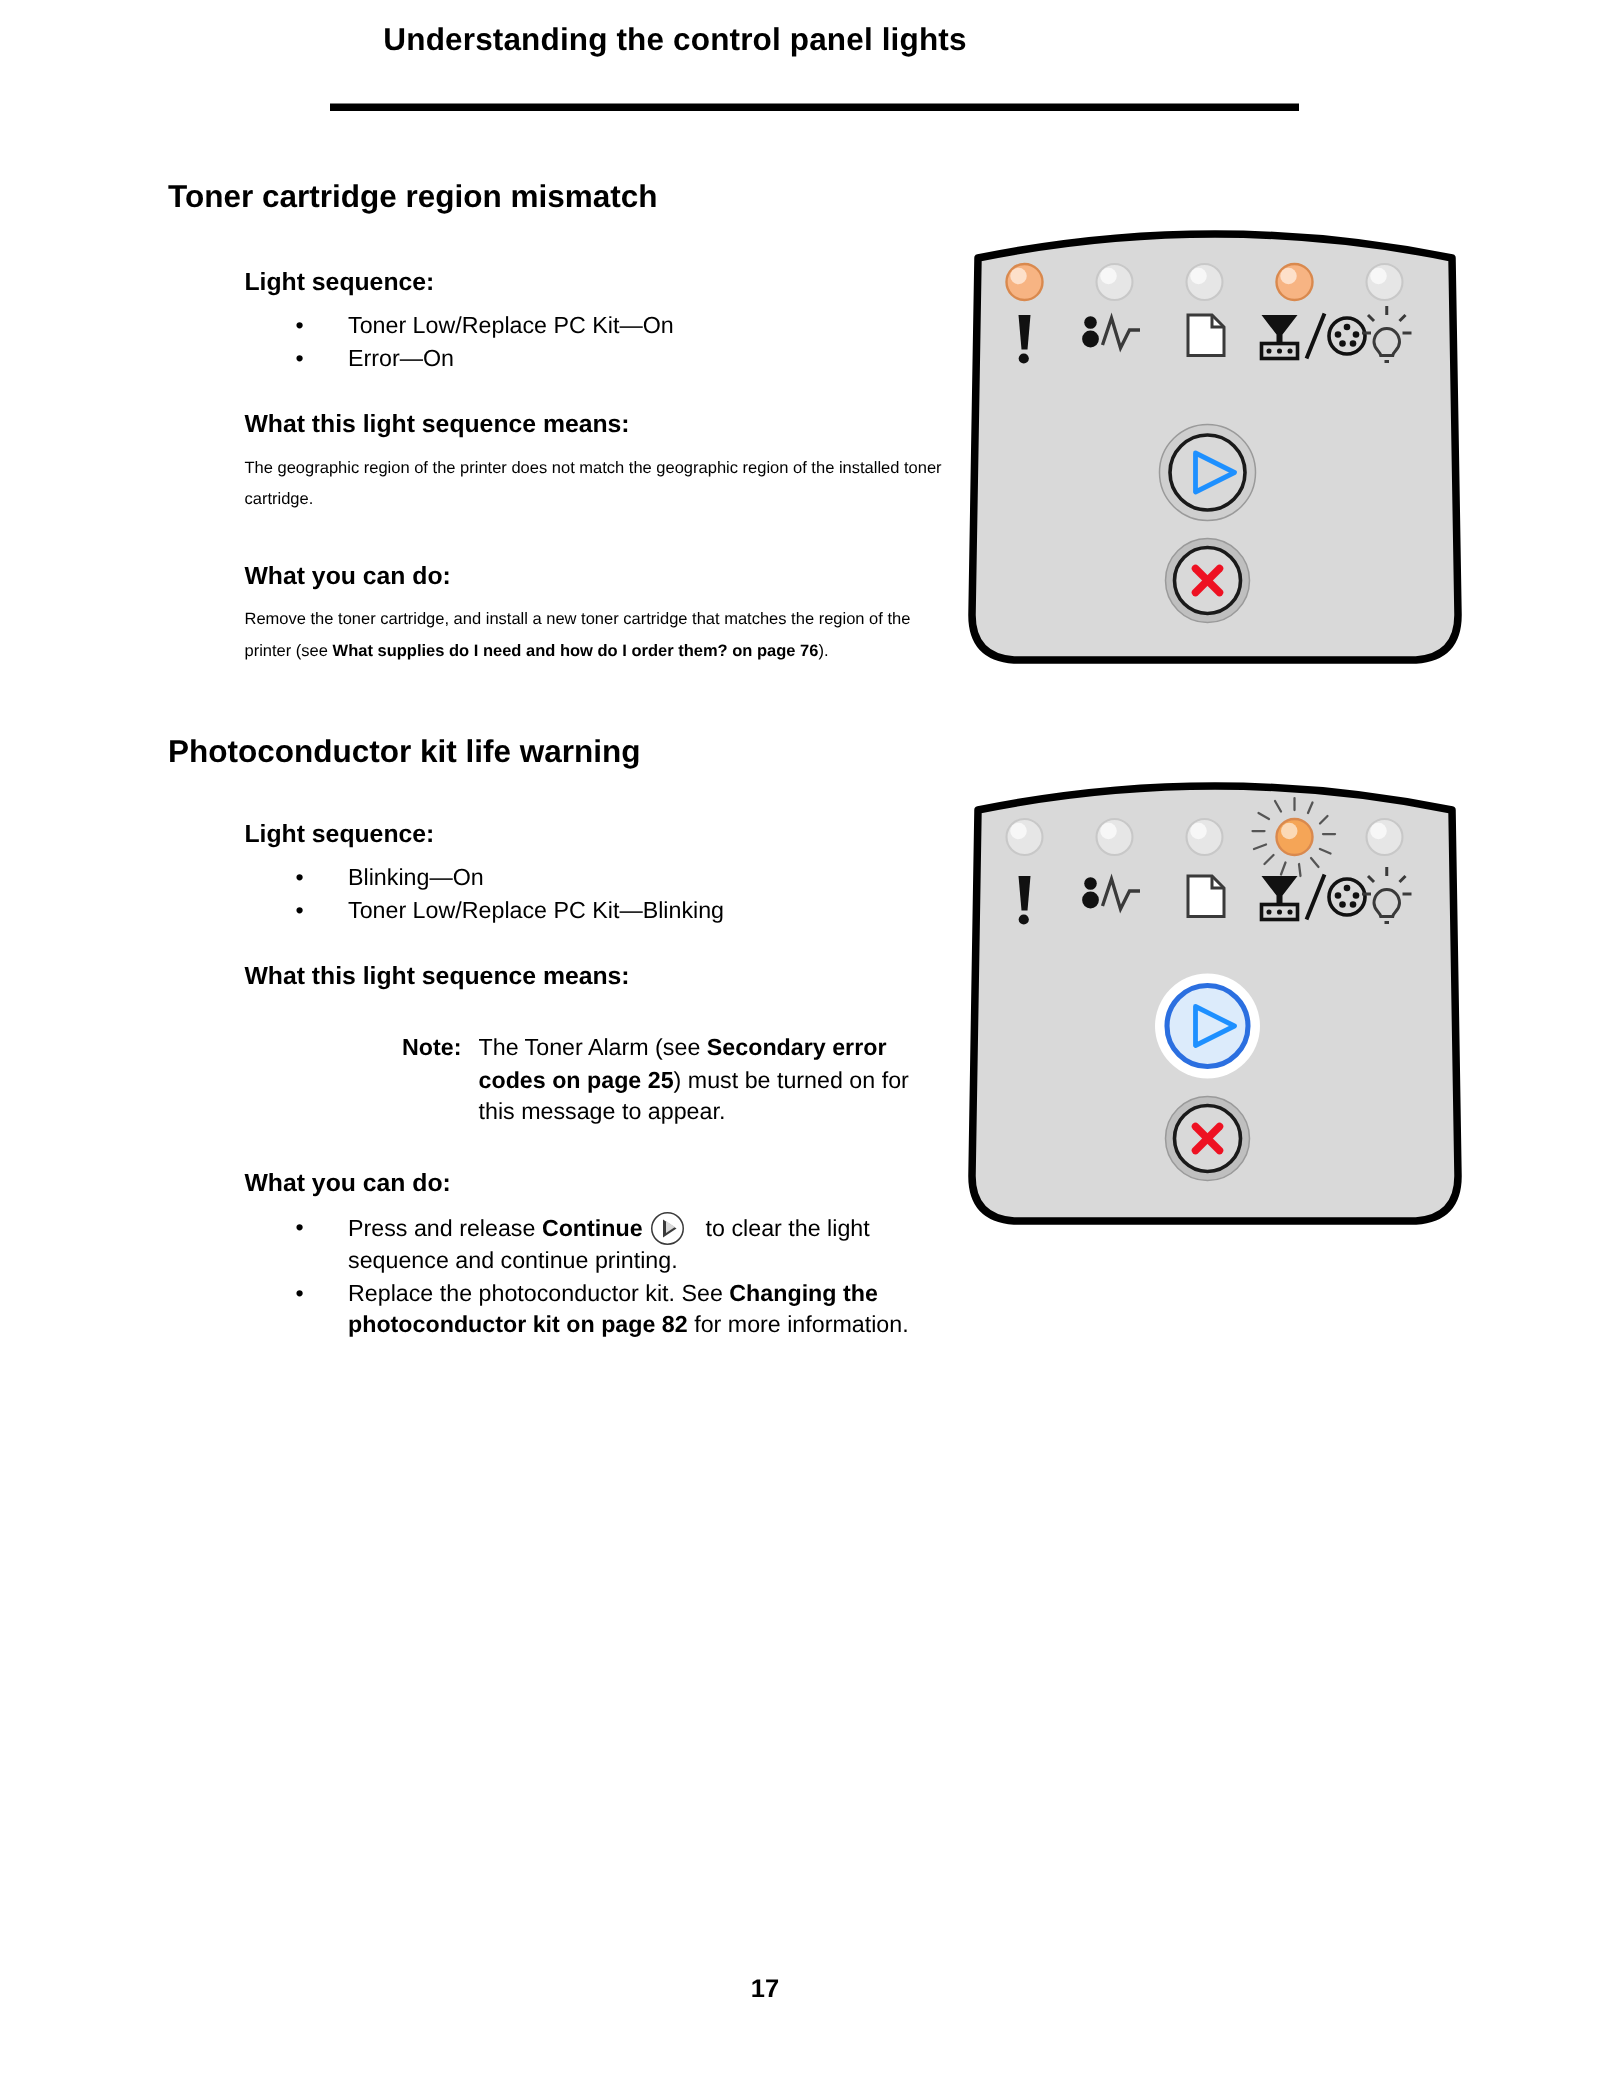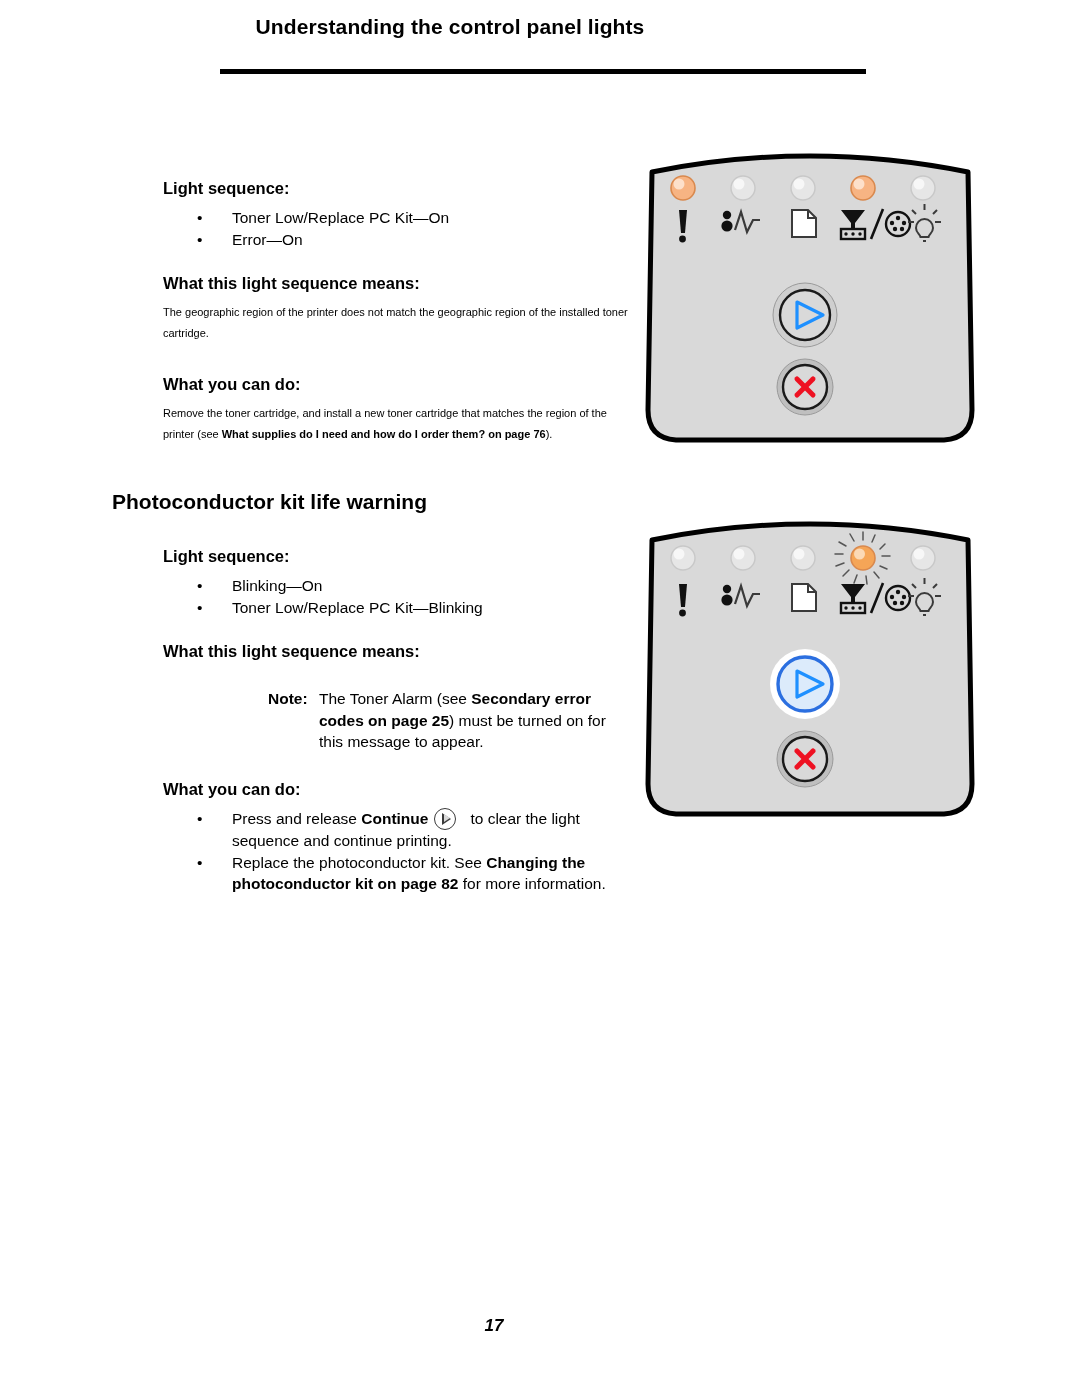--- a/index.html
+++ b/index.html
@@ -142,37 +142,37 @@
   
   .panel-wrap { position: absolute; }
   #panel1 { left: 642px; top: 138px; width: 336px; height: 312px; }
   #panel2 { left: 642px; top: 506px; width: 336px; height: 318px; }
 
   .panel-svg { display: block; }
 
   
   .footer-num {
     position: absolute;
-    left: 0; top: 1316px; width: 988px;
+    left: 16px; top: 1316px; width: 988px;
     text-align: center;
     font-size: 17px;
     font-weight: bold;
-    font-style: italic;
   }
 </style>
 </head>
 <body>
 
 <div class="page-header">
   <div class="htitle">Understanding the control panel lights</div>
 </div>
 <div class="header-rule"></div>
 
 <div class="content">
 
+  <div class="section-title" id="sec1-title">Toner cartridge region mismatch</div>
 
   <div class="textcol" id="col1">
 
     <div class="sub-head">Light sequence:</div>
 
     <ul class="bul">
       <li>
         <span class="bdot">•</span>
         <span>Toner Low/Replace PC Kit—On</span>
       </li>

